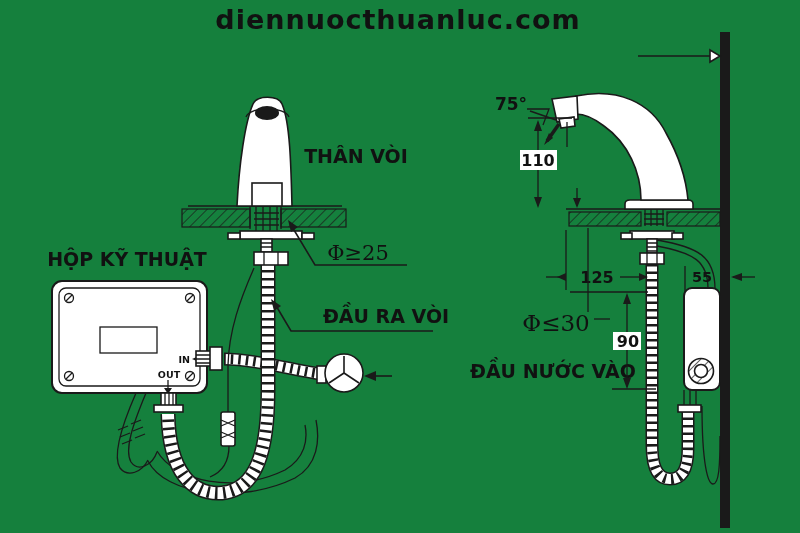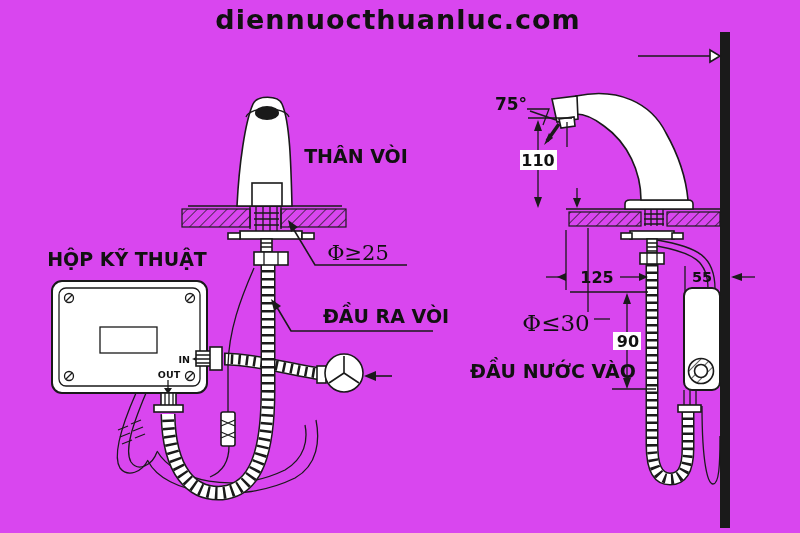--- a/index.html
+++ b/index.html
@@ -1,16 +1,16 @@
 <!DOCTYPE html>
 <html><head>
 <meta charset="utf-8">
 <style>
   html,body{margin:0;padding:0;background:#fff;}
-  .canvas{position:relative;width:800px;height:533px;background:#d946ef;overflow:hidden;
+  .canvas{position:relative;width:800px;height:533px;background:#15803d;overflow:hidden;
           font-family:"DejaVu Sans","Liberation Sans",sans-serif;}
   svg{display:block;}
   .ln{stroke:#1a1a1a;stroke-width:1.6;fill:none;}
   .thin{stroke:#1a1a1a;stroke-width:1.3;fill:none;}
   .thick{stroke:#1a1a1a;stroke-width:2;fill:#fff;}
   .fillw{fill:#fff;stroke:#1a1a1a;stroke-width:1.6;}
   .dark{fill:#1a1a1a;stroke:none;}
   .ho{fill:none;stroke-linecap:butt;}
   use.h1{stroke:#1a1a1a;stroke-width:15;}
   use.h2{stroke:#ffffff;stroke-width:12;}

